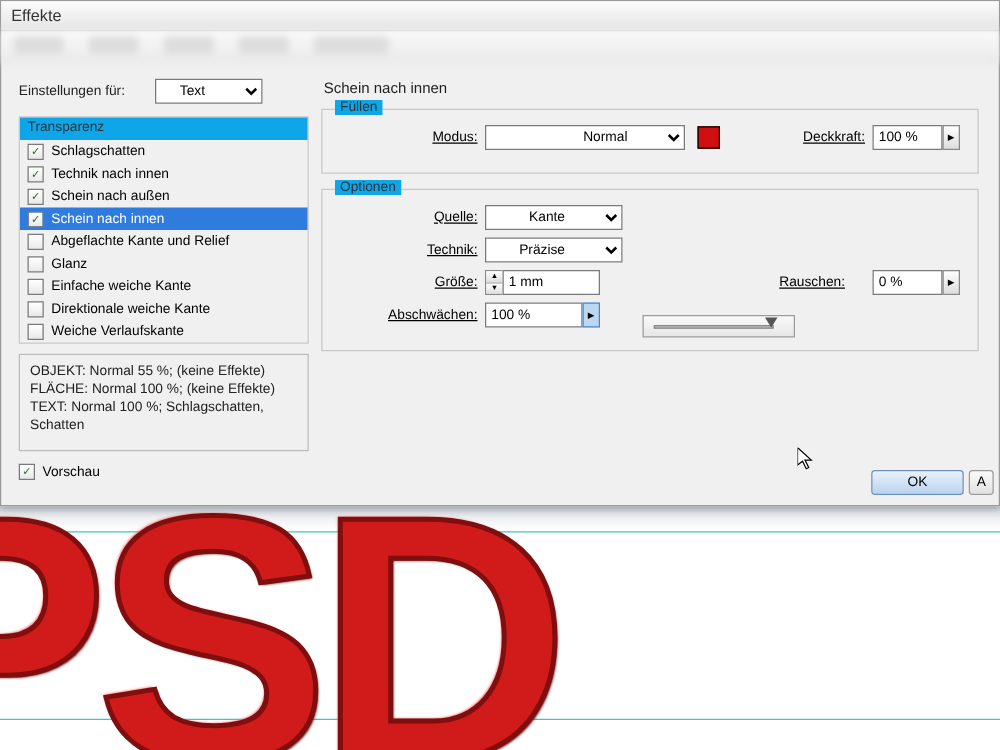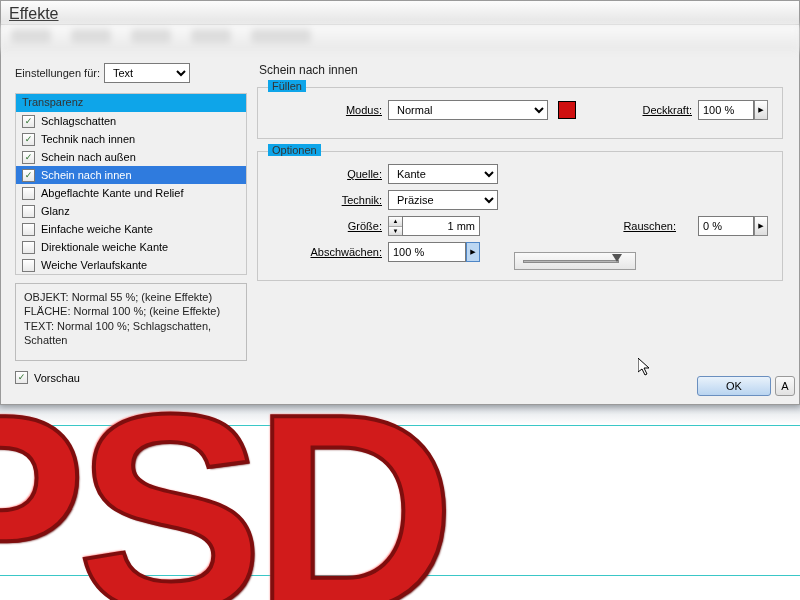--- a/index.html
+++ b/index.html
@@ -5,29 +5,29 @@
   * { box-sizing: border-box; margin: 0; padding: 0; font-family: "Segoe UI", Tahoma, sans-serif; font-size: 11px; }
   body { background: #f3f3f3; overflow: hidden; width: 800px; height: 600px; position: relative; }
 
   .blur-toolbar { height: 26px; background: linear-gradient(#fafafa,#e8e8e8); filter: blur(3px); display: flex; gap: 20px; padding: 4px 10px; color: #888; }
   .blur-toolbar span { background: #ddd; border-radius: 3px; width: 40px; height: 14px; display: inline-block; }
 
   .dialog {
     position: absolute; left: 0; top: 0; width: 800px; height: 405px;
     background: #f0f0f0; border: 1px solid #9a9a9a; box-shadow: 0 2px 6px rgba(0,0,0,.25);
   }
-  .titlebar { height: 24px; background: linear-gradient(#fcfcfc,#e4e4e4); border-bottom: 1px solid #ccc; padding: 4px 8px; font-size: 16px; color: #333; text-decoration: underline; }
+  .titlebar { height: 24px; background: linear-gradient(#fcfcfc,#e4e4e4); border-bottom: 1px solid #ccc; padding: 4px 8px; font-size: 13px; color: #333; }
 
   .body { display: flex; padding: 12px 10px 6px 14px; gap: 10px; }
 
   .left { width: 232px; }
-  .top-row { display: flex; align-items: center; gap: 4px; margin-bottom: 10px; }
+  .top-row { display: flex; align-items: center; gap: 24px; margin-bottom: 10px; }
   .label { color: #222; }
   select, input[type=text] { background: #fff; border: 1px solid #7a7a7a; height: 20px; padding: 1px 4px; }
-  select { padding-right: 4px; }
+  select { padding-right: 29px; text-align: right; }
 
   .groupbox { border: 1px solid #c8c8c8; margin-bottom: 8px; }
   .groupbox legend, .group-title { font-size: 11px; color: #333; padding: 0 4px; background: #0ea5e9; position: relative; top: -7px; left: 4px; }
   .group-title { top: 0; left: 0; padding: 2px 4px 4px 6px; }
 
   .list { border: none; }
   .list-item { display: flex; align-items: center; gap: 6px; padding: 2px 6px; height: 18px; }
   .list-item.selected { background: #2f7bde; color: #fff; }
   .checkbox { width: 13px; height: 13px; border: 1px solid #7a7a7a; background: linear-gradient(#fff,#e9e9e9); display: inline-flex; align-items: center; justify-content: center; font-size: 9px; color: #2a6f2a; line-height: 1; }
   .checkbox.unchecked { color: transparent; }
@@ -194,21 +194,21 @@
           <div class="form-row">
             <span class="fl"><span class="underlined">Technik:</span></span>
             <select style="width:110px"><option>Präzise</option></select>
           </div>
           <div class="form-row">
             <span class="fl"><span class="underlined">Größe:</span></span>
             <span class="spin-btns" style="border-left:1px solid #888;border-right:none">
                 <span>▲</span>
                 <span>▼</span>
               </span>
-            <input type="text" style="width: 78px; text-align: right;" value="1 mm">
+            <input type="text" style="width: 78px;" value="1 mm">
             <span style="flex:1"></span>
             <span class="underlined" style="margin-right:22px">Rauschen:</span>
             <input type="text" style="width: 56px;" value="0 %">
             <span class="arrow-btn">▶</span>
           </div>
           <div class="form-row">
             <span class="fl"><span class="underlined">Abschwächen:</span></span>
             <input type="text" style="width: 78px;" value="100 %">
             <span class="arrow-btn active">▶</span>
           </div>

